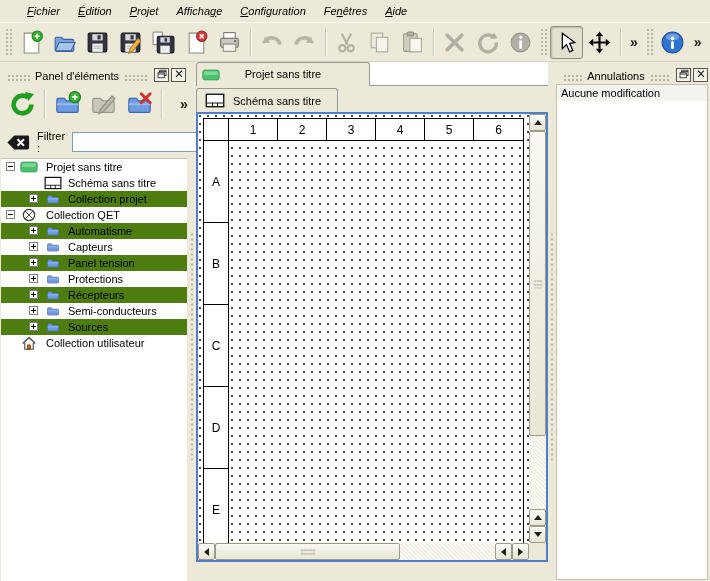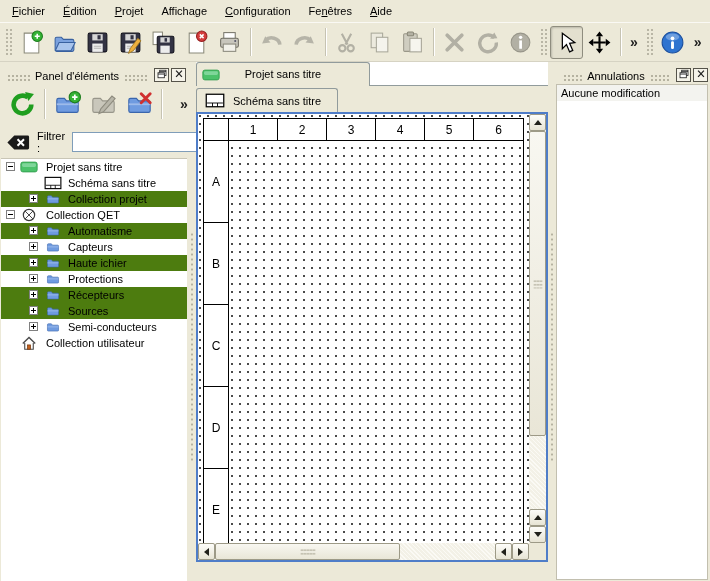--- a/index.html
+++ b/index.html
@@ -4,21 +4,21 @@
 <style>
   * { box-sizing: border-box; margin: 0; padding: 0; }
   html,body { background:#9a968a; }
   #window {
     position:relative; width:710px; height:581px; background:#ECE9D8;
     font-family:"Liberation Sans", sans-serif; font-size:11px; color:#000;
     overflow:hidden;
   }
   
   #menubar { position:absolute; top:0; left:0; right:0; height:22px;
-    display:flex; align-items:center; padding-left:3px; }
+    display:flex; align-items:center; padding-left:18px;font-style:italic; }
   .menu-item { padding:4px 9px; white-space:nowrap; }
   
   #toolbar { position:absolute; top:22px; left:0; right:0; height:40px;
     display:flex; align-items:center; border-top:1px solid #FAF9F4;
     border-bottom:1px solid #D6D3C3; padding-left:2px; }
   .tb-handle { width:7px; height:28px; margin:0 3px;
     background-image:radial-gradient(circle,#B9B6A5 1px,transparent 1.2px);
     background-size:4px 4px; }
   .tb-btn { width:33px; height:33px; display:flex; align-items:center;
     justify-content:center; border:1px solid transparent; border-radius:3px; }
@@ -443,21 +443,21 @@
               <rect x="0.5" y="0.5" width="8" height="8" fill="#fff" stroke="#808080"></rect>
               <path d="M2 4.5h5M4.5 2v5" stroke="#000"></path>
             </svg>
           </div>
           <div class="t-icon">
             <svg viewBox="0 0 24 24">
               <path d="M2.5 8A1.5 1.5 0 0 1 4 6.5h5.2l2 2.3H20a1.5 1.5 0 0 1 1.5 1.5v7.2A1.5 1.5 0 0 1 20 19H4a1.5 1.5 0 0 1-1.5-1.5z" fill="#6F9BE0" stroke="#3A66AD"></path>
               <path d="M2.5 11h19v1.6h-19z" fill="#9DBBEA"></path>
             </svg>
           </div>
-          <span class="t-label">Haute ichier</span>
+          <span class="t-label">Panel tension</span>
         </div>
         <div class="tree-row lvl1">
           <div class="expander">
             <svg viewBox="0 0 9 9">
               <rect x="0.5" y="0.5" width="8" height="8" fill="#fff" stroke="#808080"></rect>
               <path d="M2 4.5h5M4.5 2v5" stroke="#000"></path>
             </svg>
           </div>
           <div class="t-icon">
             <svg viewBox="0 0 24 24">
@@ -475,49 +475,49 @@
             </svg>
           </div>
           <div class="t-icon">
             <svg viewBox="0 0 24 24">
               <path d="M2.5 8A1.5 1.5 0 0 1 4 6.5h5.2l2 2.3H20a1.5 1.5 0 0 1 1.5 1.5v7.2A1.5 1.5 0 0 1 20 19H4a1.5 1.5 0 0 1-1.5-1.5z" fill="#6F9BE0" stroke="#3A66AD"></path>
               <path d="M2.5 11h19v1.6h-19z" fill="#9DBBEA"></path>
             </svg>
           </div>
           <span class="t-label">Récepteurs</span>
         </div>
+        <div class="tree-row lvl1">
+          <div class="expander">
+            <svg viewBox="0 0 9 9">
+              <rect x="0.5" y="0.5" width="8" height="8" fill="#fff" stroke="#808080"></rect>
+              <path d="M2 4.5h5M4.5 2v5" stroke="#000"></path>
+            </svg>
+          </div>
+          <div class="t-icon">
+            <svg viewBox="0 0 24 24">
+              <path d="M2.5 8A1.5 1.5 0 0 1 4 6.5h5.2l2 2.3H20a1.5 1.5 0 0 1 1.5 1.5v7.2A1.5 1.5 0 0 1 20 19H4a1.5 1.5 0 0 1-1.5-1.5z" fill="#6F9BE0" stroke="#3A66AD"></path>
+              <path d="M2.5 11h19v1.6h-19z" fill="#9DBBEA"></path>
+            </svg>
+          </div>
+          <span class="t-label">Semi-conducteurs</span>
+        </div>
         <div class="tree-row lvl1 alt">
           <div class="expander">
             <svg viewBox="0 0 9 9">
               <rect x="0.5" y="0.5" width="8" height="8" fill="#fff" stroke="#808080"></rect>
               <path d="M2 4.5h5M4.5 2v5" stroke="#000"></path>
             </svg>
           </div>
           <div class="t-icon">
             <svg viewBox="0 0 24 24">
               <path d="M2.5 8A1.5 1.5 0 0 1 4 6.5h5.2l2 2.3H20a1.5 1.5 0 0 1 1.5 1.5v7.2A1.5 1.5 0 0 1 20 19H4a1.5 1.5 0 0 1-1.5-1.5z" fill="#6F9BE0" stroke="#3A66AD"></path>
               <path d="M2.5 11h19v1.6h-19z" fill="#9DBBEA"></path>
             </svg>
           </div>
           <span class="t-label">Sources</span>
-        </div>
-        <div class="tree-row lvl1">
-          <div class="expander">
-            <svg viewBox="0 0 9 9">
-              <rect x="0.5" y="0.5" width="8" height="8" fill="#fff" stroke="#808080"></rect>
-              <path d="M2 4.5h5M4.5 2v5" stroke="#000"></path>
-            </svg>
-          </div>
-          <div class="t-icon">
-            <svg viewBox="0 0 24 24">
-              <path d="M2.5 8A1.5 1.5 0 0 1 4 6.5h5.2l2 2.3H20a1.5 1.5 0 0 1 1.5 1.5v7.2A1.5 1.5 0 0 1 20 19H4a1.5 1.5 0 0 1-1.5-1.5z" fill="#6F9BE0" stroke="#3A66AD"></path>
-              <path d="M2.5 11h19v1.6h-19z" fill="#9DBBEA"></path>
-            </svg>
-          </div>
-          <span class="t-label">Semi-conducteurs</span>
         </div>
         <div class="tree-row lvl0">
           <div class="t-icon">
             <svg viewBox="0 0 20 18">
               <path d="M2 9.5L10 2l8 7.5" fill="none" stroke="#4A4A4A" stroke-width="1.8"></path>
               <path d="M4.5 9v8h11V9" fill="#FDFDFD" stroke="#4A4A4A" stroke-width="1.4"></path>
               <rect x="8.2" y="11.5" width="3.6" height="5.5" fill="#C2601F" stroke="#7C3C0E"></rect>
             </svg>
           </div>
           <span class="t-label">Collection utilisateur</span>

